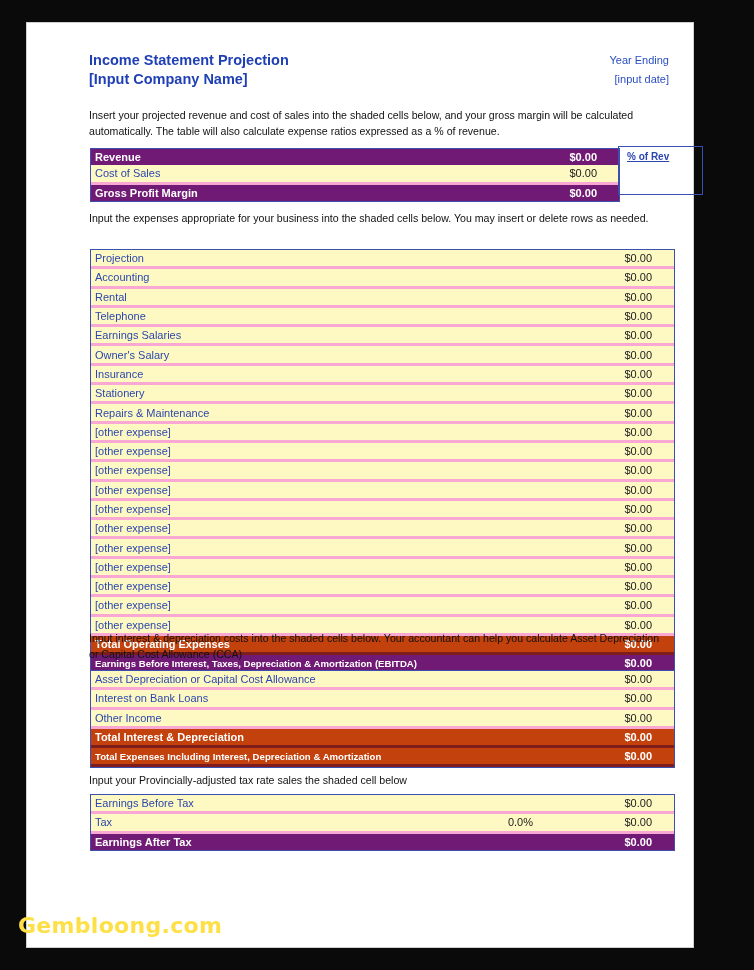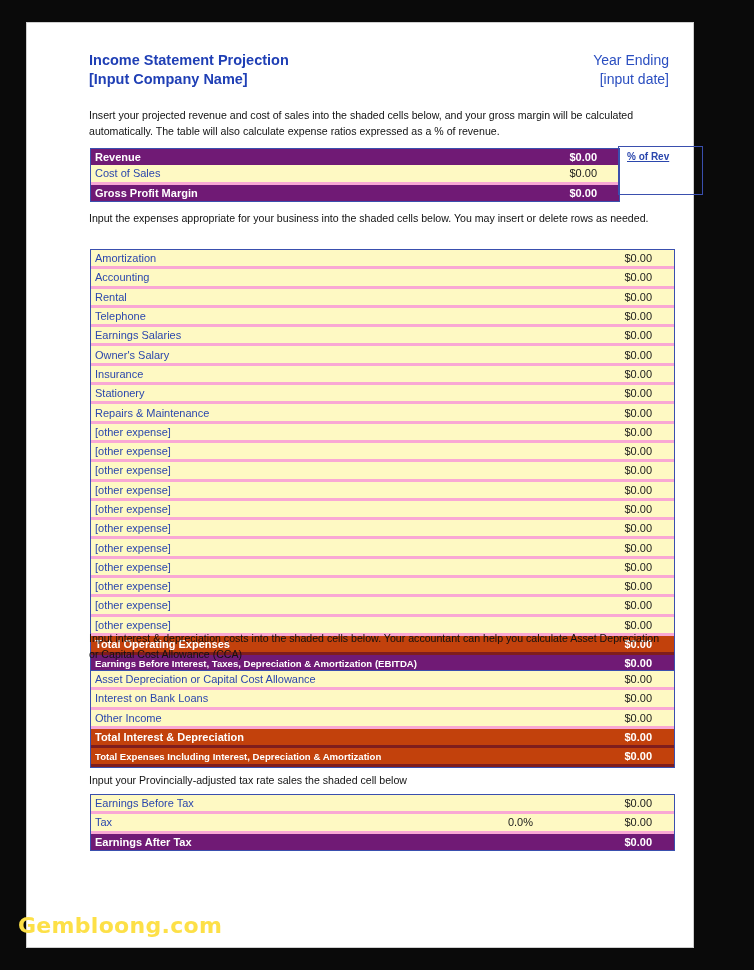--- a/index.html
+++ b/index.html
@@ -49,21 +49,21 @@
   .hdr-right { text-align: right; }
   .title-line {
     font-size: 14.5px;
     font-weight: bold;
     color: #1f3fb5;
     line-height: 19px;
     white-space: nowrap;
   }
   .hdr-right .title-line {
     font-weight: normal;
-    font-size: 14px;
+    font-size: 11px;
     color: #2a4ec0;
     margin-left: 44px;
   }
 
   
   .instr {
     position: absolute;
     font-size: 10.6px;
     line-height: 15.5px;
     color: #111111;
@@ -183,21 +183,21 @@
 
       <div class="instr" style="left:62px; top:188px; width:580px;">Input the expenses appropriate for your business into the shaded cells below. You may insert or delete rows as needed.</div>
 
       <table class="tbl tbl-outer" id="expense-table" style="left:64px; top:227px; width:583px;">
         <colgroup>
           <col style="width:450px">
           <col style="width:133px">
         </colgroup>
         <tbody>
             <tr class="row-plain row-first">
-              <td class="c-label">Amortization</td>
+              <td class="c-label">Projection</td>
               <td class="c-amt">$0.00</td>
             </tr>
             <tr class="row-plain">
               <td class="c-label">Accounting</td>
               <td class="c-amt">$0.00</td>
             </tr>
             <tr class="row-plain">
               <td class="c-label">Rental</td>
               <td class="c-amt">$0.00</td>
             </tr>

